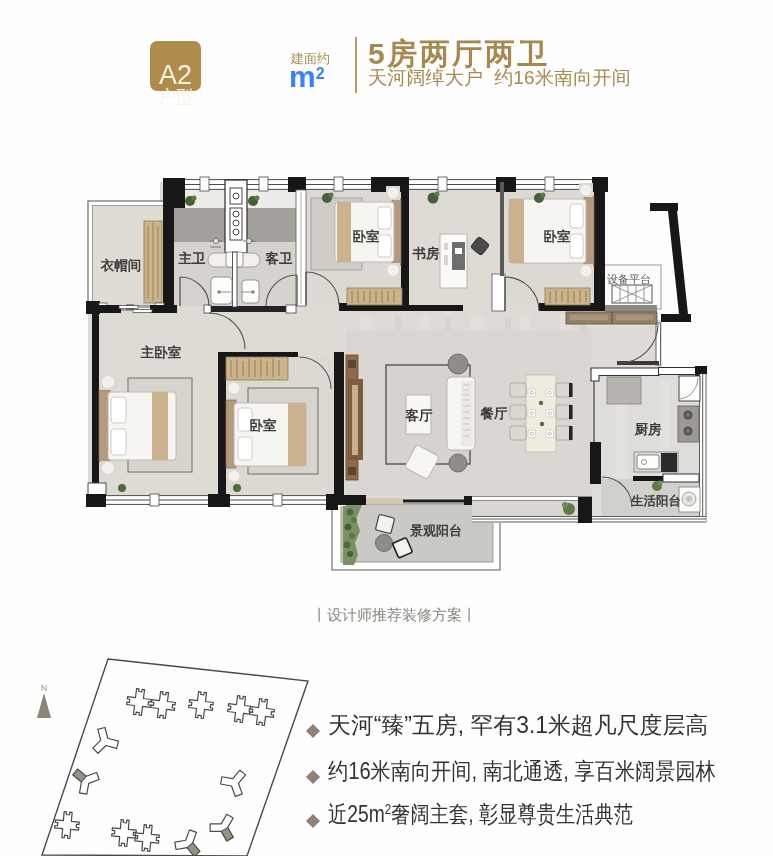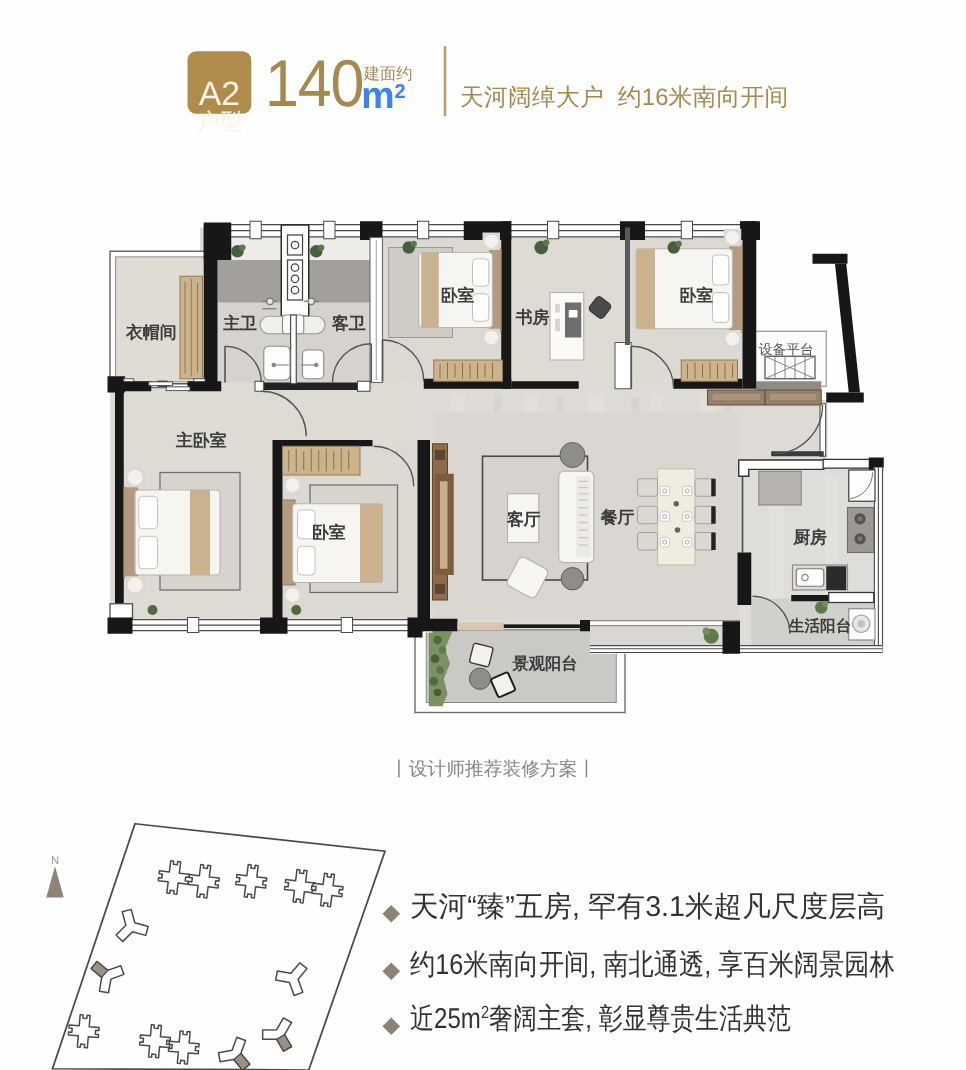--- a/index.html
+++ b/index.html
@@ -9,29 +9,27 @@
 </style>
 </head>
 <body>
 <div id="page">
 
   <div class="abs" style="left:150px;top:41px;width:51px;height:50px;background:#b08c4c;border-radius:7px;text-align:center;">
     <div style="color:#faf4e4;font-size:27px;font-weight:normal;line-height:28px;margin-top:20px;">A2</div>
     <div style="color:#faf4e4;font-size:18px;line-height:16px;">户型</div>
   </div>
 
-  <div class="abs" style="left:212px;top:43px;width:130px;height:52px;color:#a6894e;">
-    <span style="display:inline-block;font-size:53px;font-weight:500;letter-spacing:-1px;transform:scaleX(0.92);transform-origin:left;line-height:50px;">140</span>
-  </div>
 
   <div class="abs" style="left:291px;top:50px;color:#a6894e;font-size:13px;">建面约</div>
   <div class="abs" style="left:289px;top:60px;color:#3b82f6;font-size:30px;font-weight:700;">m<span style="font-size:16px;vertical-align:8px;">2</span></div>
 
   <div class="abs" style="left:355px;top:37px;width:2px;height:56px;background:#bb9d62;"></div>
 
+  <div class="abs" style="left:368px;top:34px;color:#a6894e;font-size:30px;font-weight:bold;letter-spacing:2.5px;">5房两厅两卫</div>
 
   <div class="abs" style="left:368px;top:65px;color:#a6894e;font-size:19px;font-weight:500;letter-spacing:0.2px;">天河阔绰大户&nbsp; 约16米南向开间</div>
 
 <svg class="abs" style="left:0;top:0;" width="773" height="856" viewBox="0 0 773 856">
 
   <g>
   <rect x="160" y="182" width="445" height="188" fill="#dedbd5"></rect>
   <rect x="88" y="205" width="260" height="300" fill="#dedbd5"></rect>
   <rect x="340" y="310" width="254" height="192" fill="#dedbd6"></rect>
   <rect x="591" y="320" width="71" height="50" fill="#dedbd6"></rect>

